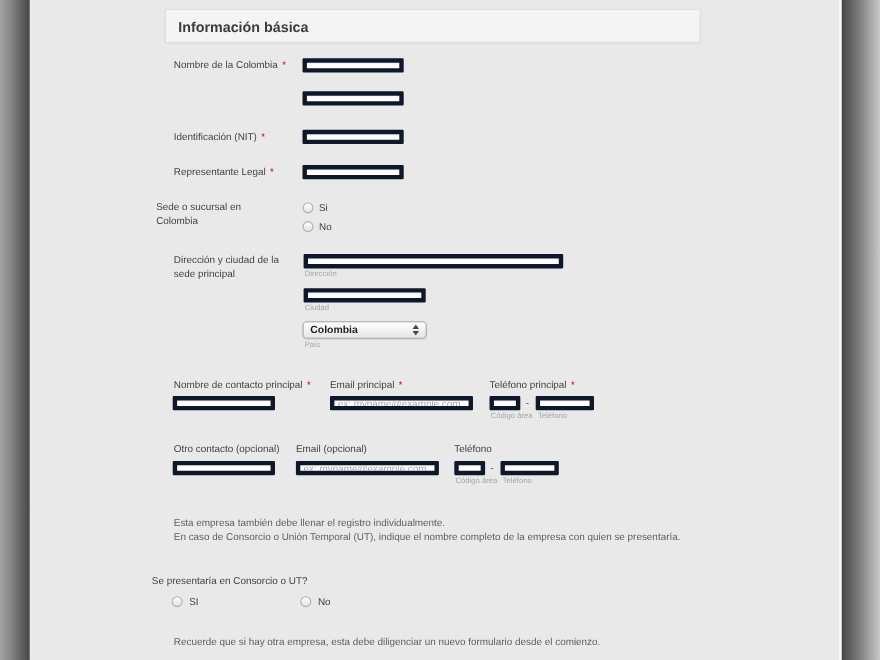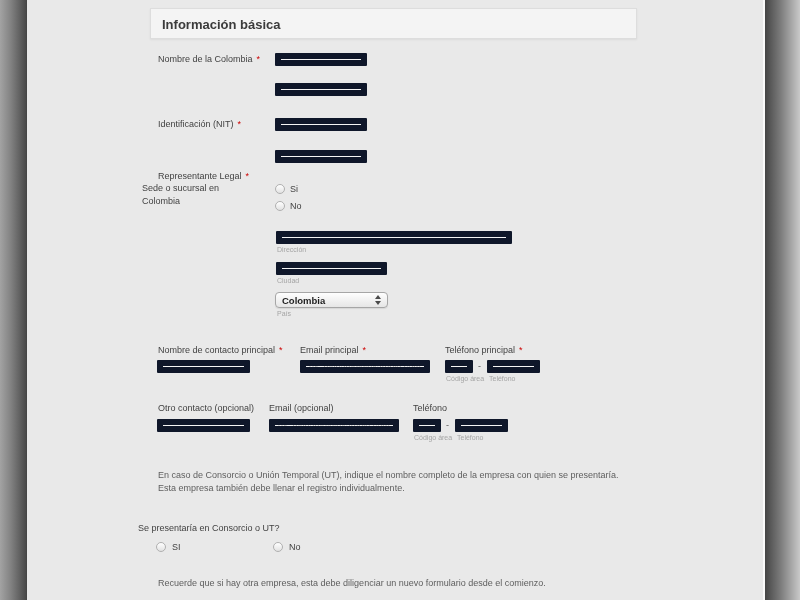--- a/index.html
+++ b/index.html
@@ -16,21 +16,21 @@
 
   
   .hdr { position:absolute; left:150px; top:8px; width:487px; height:31px;
     background:#f4f4f4; border:1px solid #dddddd; box-shadow:0 1px 2px rgba(0,0,0,.06); }
   .hdr .title { margin:0; padding:8px 0 0 11px; font-size:13px; font-weight:bold; color:#3b3b3b; }
 
   .lbl { position:absolute; font-size:9px; color:#424242; line-height:12.5px; white-space:nowrap; }
   .req { color:#cc0000; margin-left:4px; font-size:9px; }
   .para { position:absolute; font-size:9px; color:#5e5e5e; line-height:13px; white-space:nowrap; }
 
-  input.txt { position:absolute; height:13px; border:6px solid #0f172a; background:#ffffff;
+  input.txt { position:absolute; height:13px; border:4px solid #0f172a; background:#ffffff;
     font-family:"Liberation Sans",sans-serif; font-size:9px; color:#333; padding:0 3px;
     box-shadow:inset 0 1px 1px rgba(0,0,0,.05); border-radius:1px; }
   input.txt::placeholder { color:#a9a9a9; opacity:1; }
   .sub { position:absolute; font-size:7px; color:#a5a5a5; white-space:nowrap; }
   .dash { position:absolute; font-size:9px; color:#555; }
 
   .radio { position:absolute; width:10px; height:10px; border:1px solid #b0b0b0; border-radius:50%;
     background:linear-gradient(#ffffff,#e2e2e2); cursor:pointer; }
   .rlbl { position:absolute; font-size:9px; color:#424242; white-space:nowrap; }
 
@@ -60,34 +60,38 @@
   </div>
   <input class="txt" style="left: 275px; top: 53px; width: 92px;" type="text">
 
   <input class="txt" style="left: 275px; top: 83px; width: 92px;" type="text">
 
   <div class="lbl" style="left:158px; top:118px;">
     <span>Identificación (NIT)</span><span class="req">*</span>
   </div>
   <input class="txt" style="left: 275px; top: 118px; width: 92px;" type="text">
 
-  <div class="lbl" style="left:158px; top:150px;margin-top:20px;">
+  <div class="lbl" style="left:158px; top:150px;">
     <span>Representante Legal</span><span class="req">*</span>
   </div>
   <input class="txt" style="left: 275px; top: 150px; width: 92px;" type="text">
 
   <div class="lbl" style="left:142px; top:182px;">
     <div>Sede o sucursal en</div>
     <div>Colombia</div>
   </div>
   <span class="radio" style="left:275px; top:184px;"></span>
   <span class="rlbl" style="left:290px; top:184px;">Si</span>
   <span class="radio" style="left:275px; top:201px;"></span>
   <span class="rlbl" style="left:290px; top:201px;">No</span>
 
+  <div class="lbl" style="left:158px; top:230px;">
+    <div>Dirección y ciudad de la</div>
+    <div>sede principal</div>
+  </div>
   <input class="txt" style="left: 276px; top: 231px; width: 236px;" type="text">
   <div class="sub" style="left:277px; top:246px;">Dirección</div>
   <input class="txt" style="left: 276px; top: 262px; width: 111px;" type="text">
   <div class="sub" style="left:277px; top:277px;">Ciudad</div>
   <div class="select" style="left:275px; top:292px;">
     <span>Colombia</span>
     <span class="sel-arrows">
         <i class="up"></i>
         <i class="down"></i>
       </span>
@@ -126,22 +130,22 @@
   <div class="lbl" style="left:413px; top:402px;">
     <span>Teléfono</span>
   </div>
   <input class="txt" style="left: 413px; top: 419px; width: 28px;" type="text">
   <span class="dash" style="left:446px; top:420px;">-</span>
   <input class="txt" style="left: 455px; top: 419px; width: 53px;" type="text">
   <div class="sub" style="left:414px; top:434px;">Código área</div>
   <div class="sub" style="left:457px; top:434px;">Teléfono</div>
 
   <div class="para" style="left:158px; top:469px;">
+    <div>Esta empresa también debe llenar el registro individualmente.</div>
     <div>En caso de Consorcio o Unión Temporal (UT), indique el nombre completo de la empresa con quien se presentaría.</div>
-    <div>Esta empresa también debe llenar el registro individualmente.</div>
   </div>
 
   <div class="lbl" style="left:138px; top:522px;text-align:center;">
     <span>Se presentaría en Consorcio o UT?</span>
   </div>
   <span class="radio" style="left:156px; top:542px;"></span>
   <span class="rlbl" style="left:172px; top:542px;">SI</span>
   <span class="radio" style="left:273px; top:542px;"></span>
   <span class="rlbl" style="left:289px; top:542px;">No</span>
 

